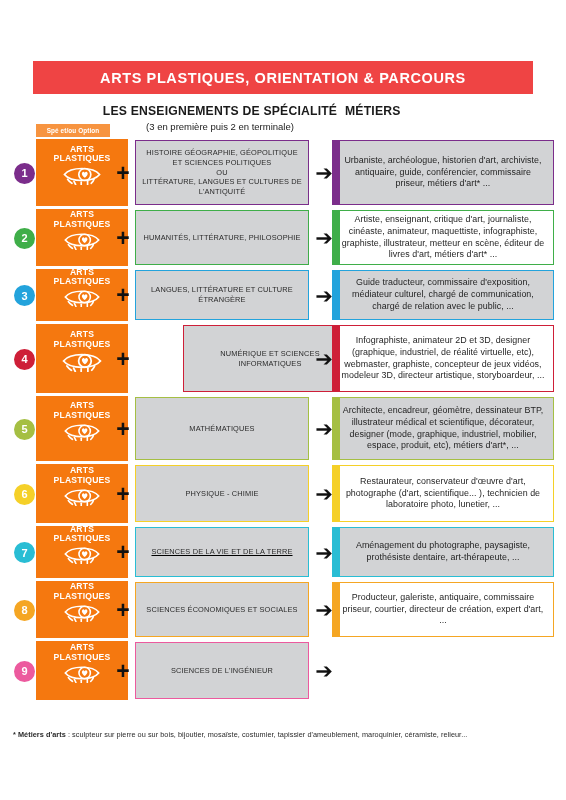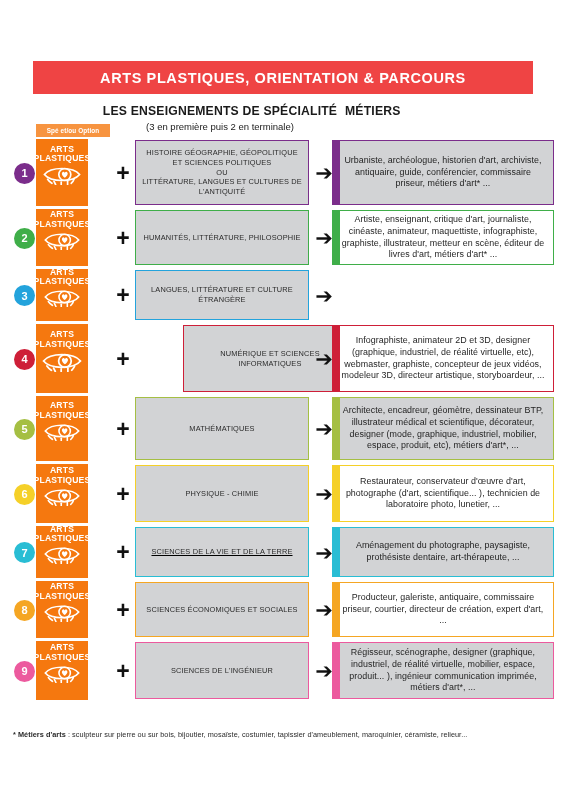--- a/index.html
+++ b/index.html
@@ -118,21 +118,21 @@
     font-size: 11px;
     font-weight: bold;
     z-index: 4;
   }
 
   
   .logo-block {
     position: absolute;
     left: 36px;
     top: 1px;
-    width: 52px;
+    width: 92px;
     background: #F5780F;
     display: flex;
     flex-direction: column;
     align-items: center;
     justify-content: center;
     padding: 3px 0 14px;
   }
   .logo-text {
     color: #ffffff;
     font-size: 8.6px;
@@ -316,20 +316,24 @@
               </g>
               <circle cx="57" cy="26" r="15" fill="none" stroke="#ffffff" stroke-width="4.2"></circle>
               <path d="M57 34 C49 28, 48 22, 52 19.5 C55 18, 57 21, 57 22.5 C57 21, 59 18, 62 19.5 C66 22, 65 28, 57 34 Z" fill="#ffffff"></path>
             </svg></div>
         </div>
         <div class="plus" style="top: 16px;">+</div>
         <div class="spec-box" style="top: 2px; height: 50px; border-color: rgb(35, 163, 220);">
           <div class="spec-text">LANGUES, LITTÉRATURE ET CULTURE ÉTRANGÈRE</div>
         </div>
         <div class="arrow" style="top: 16.5px;">➔</div>
+        <div class="met-box" style="top: 2px; height: 50px; background: rgb(210, 211, 213); border-color: rgb(35, 163, 220);">
+          <div class="met-accent" style="background: rgb(35, 163, 220);"></div>
+          <div class="met-text">Guide traducteur, commissaire d'exposition, médiateur culturel, chargé de communication, chargé de relation avec le public, ...</div>
+        </div>
       </div>
       <div class="row" style="position: absolute; top: 185px; height: 72px;">
         <div class="num-badge" style="background: rgb(206, 31, 56); top: 25.5px;">4</div>
         <div class="logo-block" style="height: 69px; background: rgb(245, 120, 15);">
           <div class="logo-text"><span>ARTS</span><br><span>PLASTIQUES</span></div>
           <div class="logo-eye"><svg width="42" height="22" viewBox="0 0 100 52" aria-hidden="true">
               <g fill="none" stroke="#ffffff" stroke-width="4.2" stroke-linecap="round">
                 <path d="M6 26 C22 6, 78 6, 94 26 C78 46, 22 46, 6 26 Z"></path>
                 <path d="M14 38 C18 44, 22 46, 25 48"></path>
                 <path d="M30 43 C32 47, 33 49, 34 51"></path>
@@ -474,24 +478,20 @@
               </g>
               <circle cx="57" cy="26" r="15" fill="none" stroke="#ffffff" stroke-width="4.2"></circle>
               <path d="M57 34 C49 28, 48 22, 52 19.5 C55 18, 57 21, 57 22.5 C57 21, 59 18, 62 19.5 C66 22, 65 28, 57 34 Z" fill="#ffffff"></path>
             </svg></div>
         </div>
         <div class="plus" style="top: 19.5px;">+</div>
         <div class="spec-box" style="top: 2px; height: 57px; border-color: rgb(236, 90, 158);">
           <div class="spec-text">SCIENCES DE L'INGÉNIEUR</div>
         </div>
         <div class="arrow" style="top: 20px;">➔</div>
-        <div class="met-box" style="top: 2px; height: 57px; background: rgb(210, 211, 213); border-color: rgb(236, 90, 158);">
-          <div class="met-accent" style="background: rgb(236, 90, 158);"></div>
-          <div class="met-text">Régisseur, scénographe, designer (graphique, industriel, de réalité virtuelle, mobilier, espace, produit... ), ingénieur communication imprimée, métiers d'art*, ...</div>
-        </div>
       </div>
     </div>
 
   <div class="footnote">
     <b>* Métiers d'arts</b><span> : sculpteur sur pierre ou sur bois, bijoutier, mosaïste, costumier, tapissier d'ameublement, maroquinier, céramiste, relieur...</span>
   </div>
 
 </div>
 
 </body></html>

